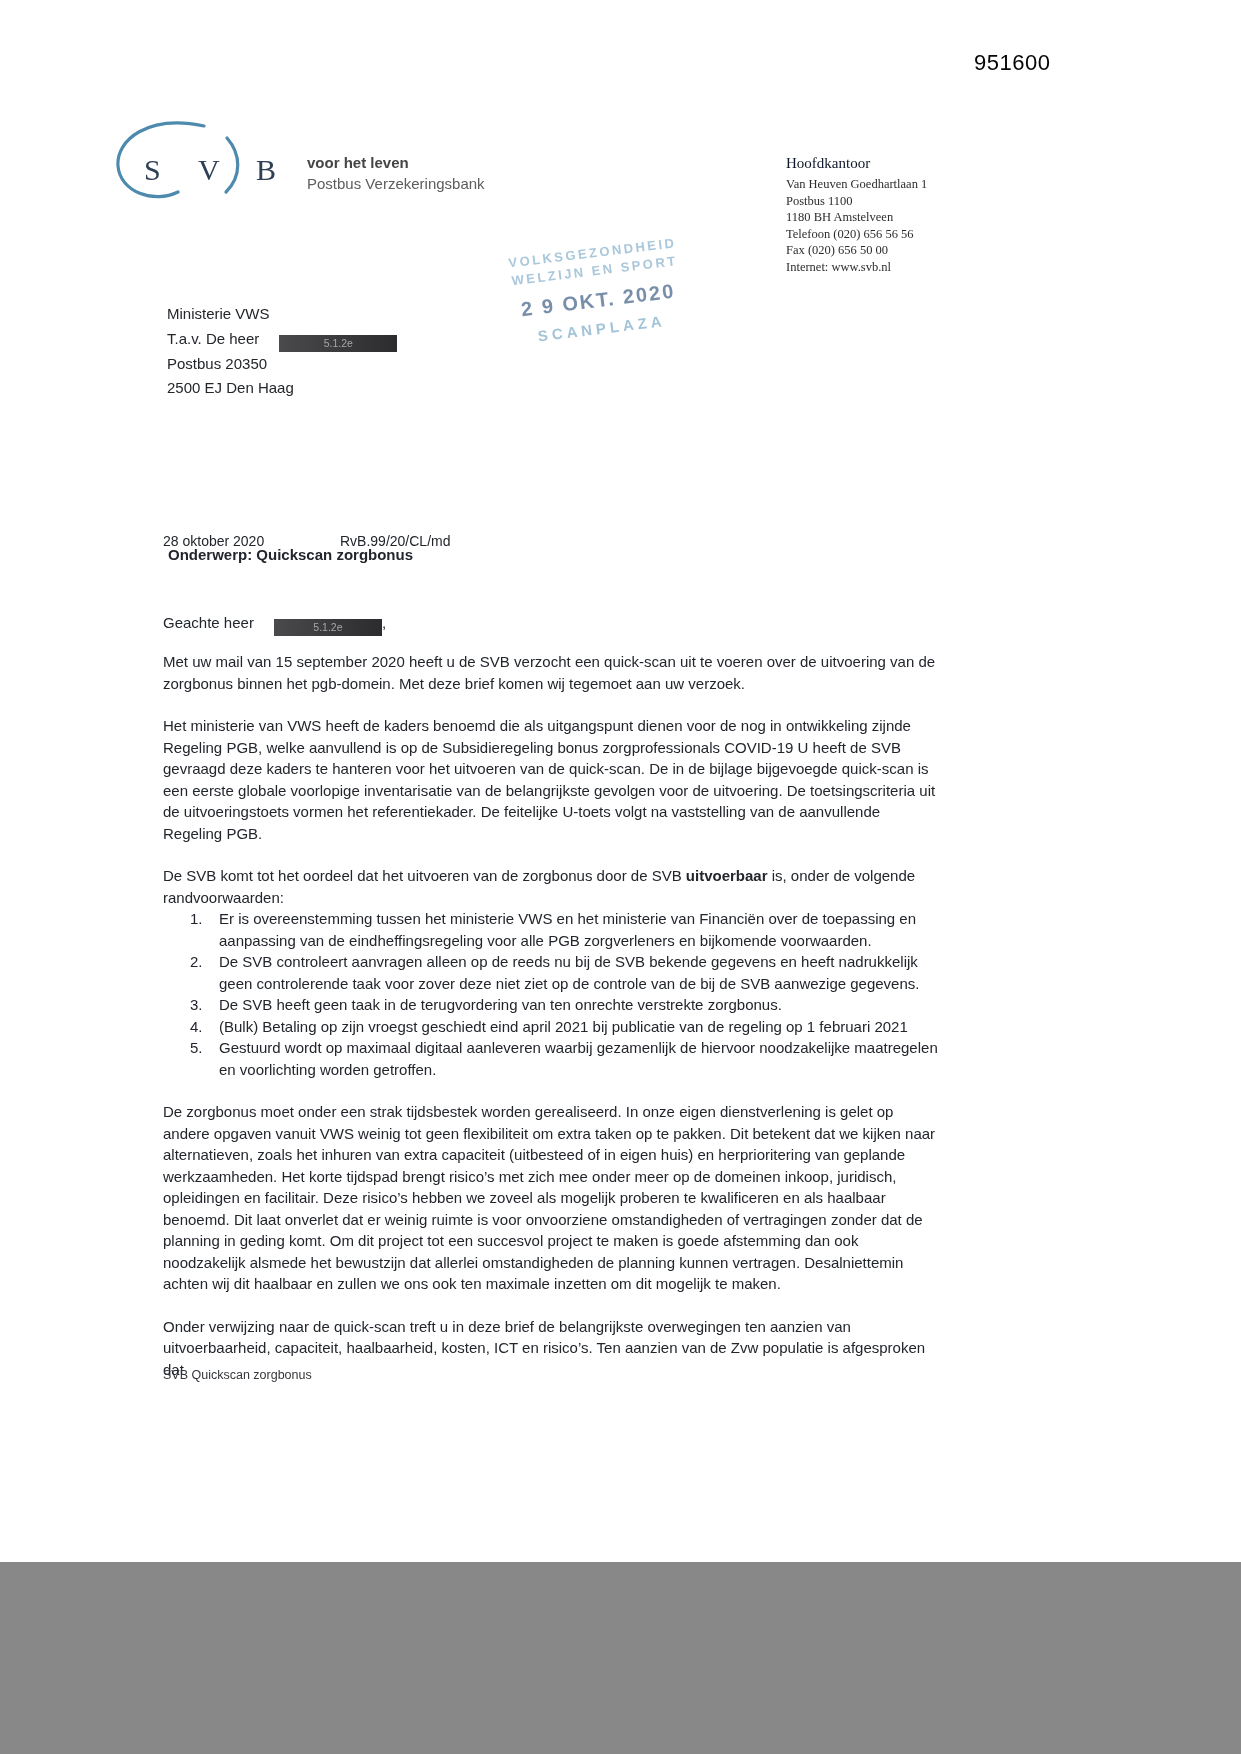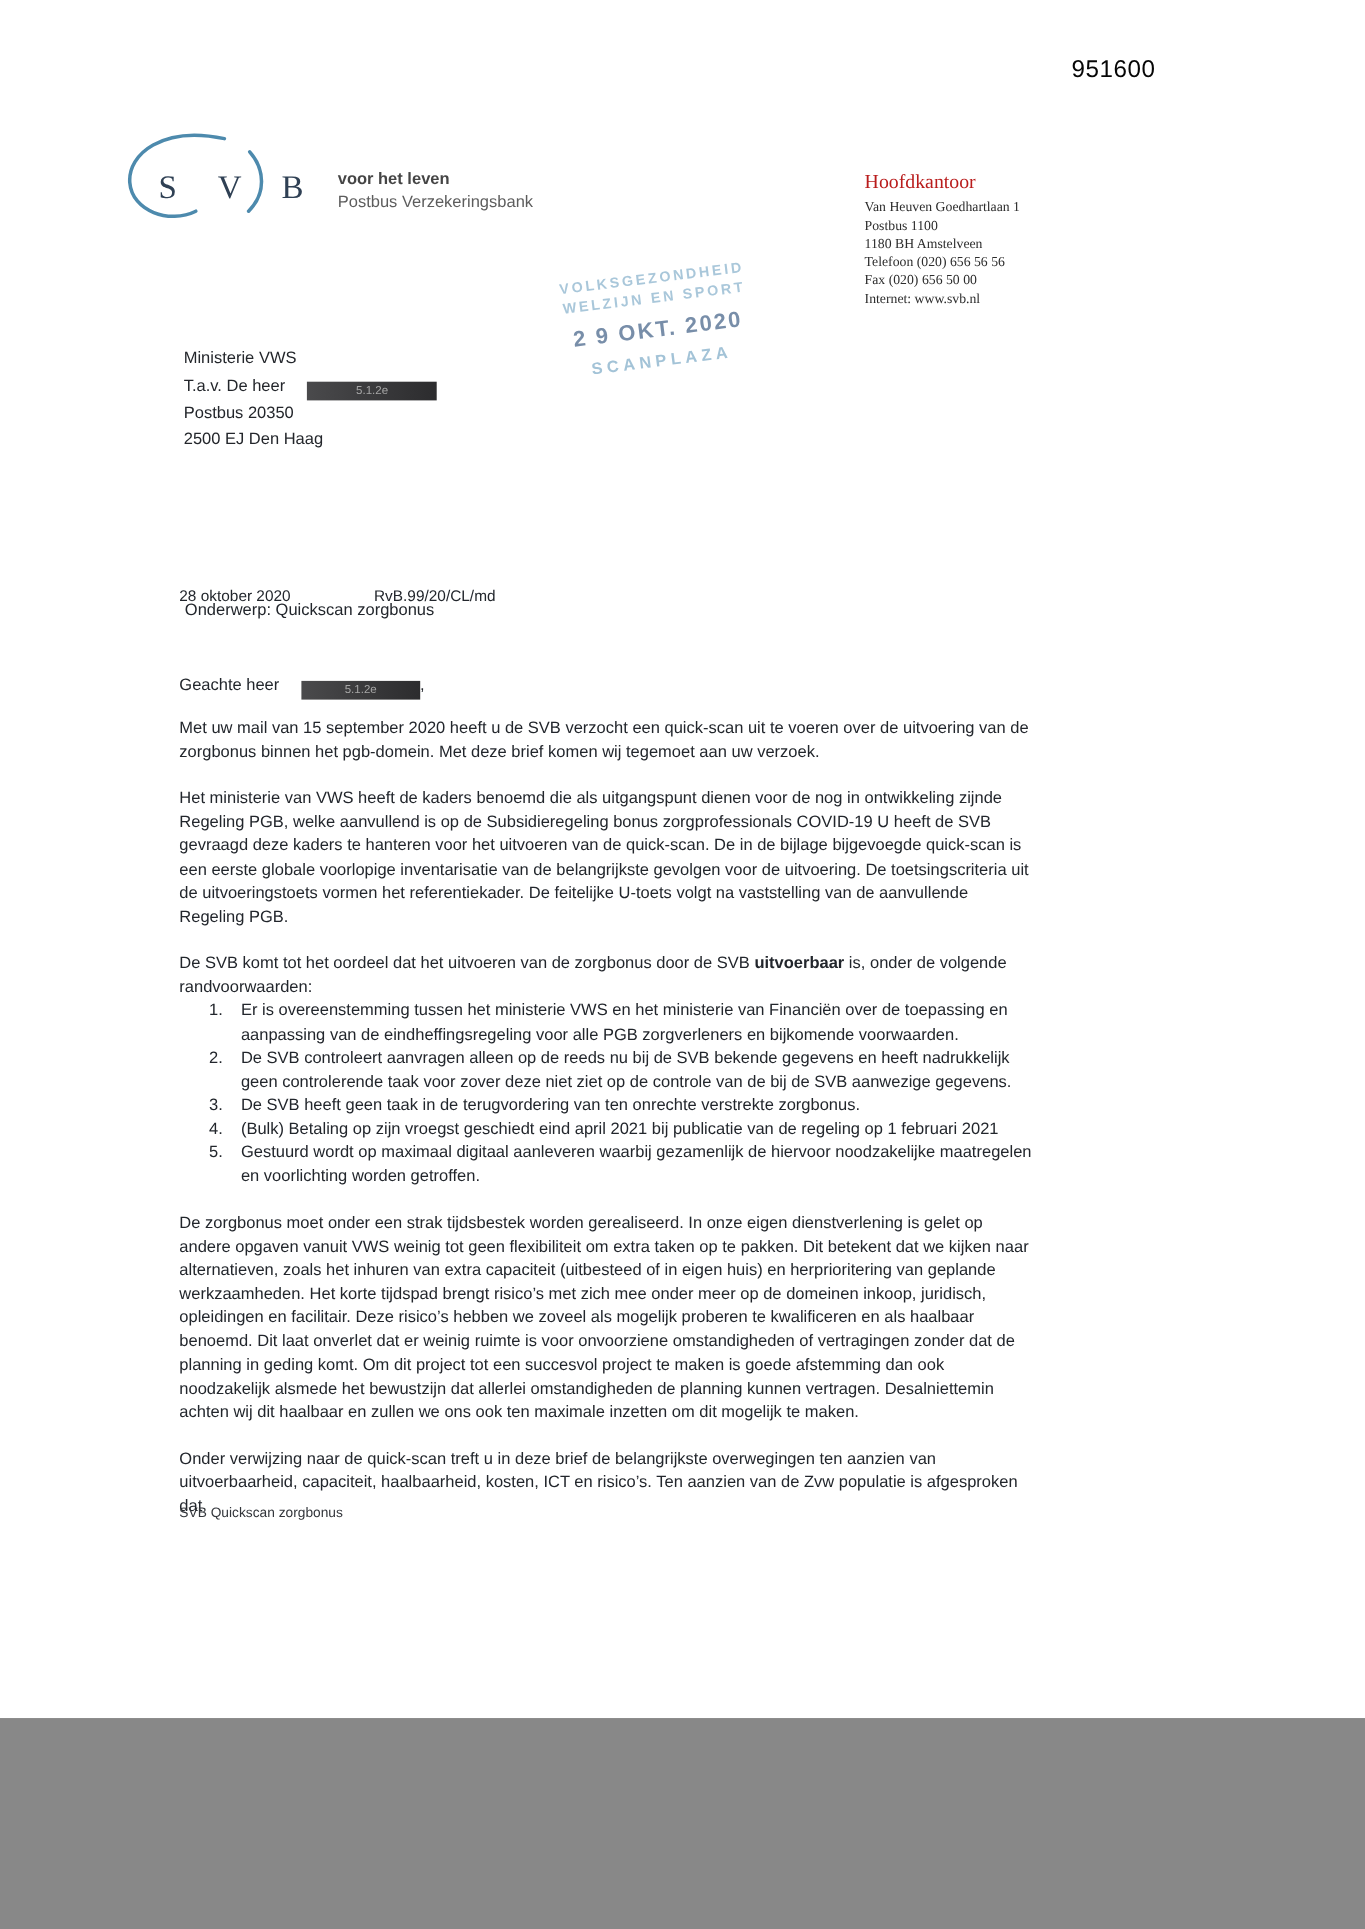--- a/index.html
+++ b/index.html
@@ -23,46 +23,46 @@
   .logo-arc { fill:none; stroke:#4d8aad; stroke-width:3.2; stroke-linecap:round; }
   .logo-letter { font-family:"Liberation Serif", serif; font-size:30px; fill:#2f4054; }
   .taglines { position:absolute; top:152px; left:307px; line-height:21px; }
   .tagline-bold { font-size:15px; font-weight:bold; color:#454545; }
   .tagline { font-size:15px; color:#5d5d5d; }
   
   .hq {
     position:absolute; top:155px; left:786px;
     font-family:"Liberation Serif", serif;
   }
-  .hq-title { font-size:18px; color:#b91c1c; margin-bottom:4px; }
+  .hq-title { font-size:15px; color:#0f172a; margin-bottom:4px; }
   .hq-line { font-size:12.5px; color:#2c2c2c; line-height:16.5px; }
   
   .stamp {
     position:absolute; top:244px; left:492px; width:210px;
     transform:rotate(-7deg);
     text-align:center;
     pointer-events:none;
   }
   .stamp-line { font-size:13px; letter-spacing:2.5px; color:rgba(140,180,205,0.75); font-weight:bold; line-height:18px; }
   .stamp-date { font-size:20px; letter-spacing:2px; color:rgba(105,130,160,0.9); font-weight:bold; margin-top:9px; }
   .stamp-plaza { font-size:15px; letter-spacing:4px; color:rgba(140,180,205,0.8); font-weight:bold; margin-top:8px; }
   
-  .recipient { position:absolute; top:314px; left:167px; font-size:15px; line-height:24.6px; color:#23262b; }
+  .recipient { position:absolute; top:302px; left:167px; font-size:15px; line-height:24.6px; color:#23262b; }
   
   .redaction {
     display:inline-block; vertical-align:-3px;
     width:118px; height:17px; margin-left:20px;
     background:linear-gradient(90deg,#4a4a4c 0%,#39393b 55%,#2c2c2e 100%);
     color:#a6a6a6; font-size:10.5px; line-height:17px; text-align:center;
   }
   .redaction.sal { width:108px; }
   
   .refline { position:absolute; top:506px; left:163px; font-size:14px;margin-top:27px; }
   .ref-date { display:inline-block; width:177px; }
-  .subject { position:absolute; top:546px; left:168px; font-size:15px; }
+  .subject { position:absolute; top:546px; left:168px; font-size:15px;font-weight:bold; }
   .salutation { position:absolute; top:614px; left:163px; font-size:15px; }
   
   .body-text { position:absolute; top:651px; left:163px; width:776px; font-size:15px; line-height:21.5px; }
   .body-text p { margin:0 0 21px 0; }
   .body-text p.tight { margin-bottom:0; }
   .num-list { margin:0 0 21px 27px; }
   .list-item { display:flex; }
   .li-num { flex:0 0 29px; }
   .li-text { flex:1; }
   .bold { font-weight:bold; }

